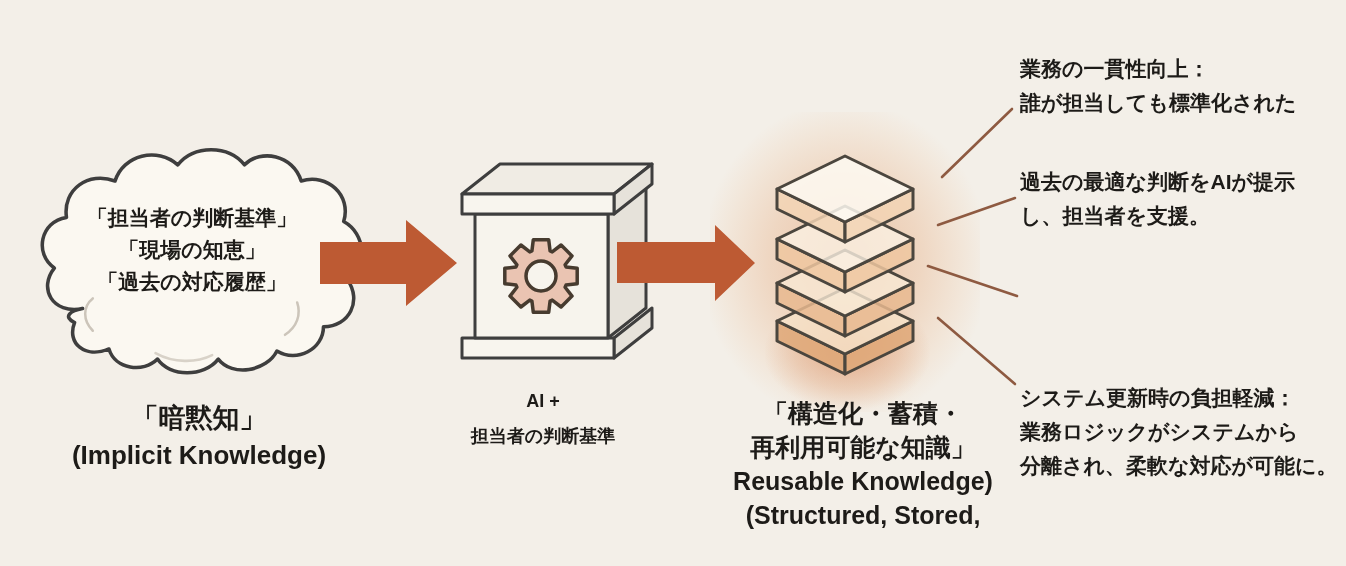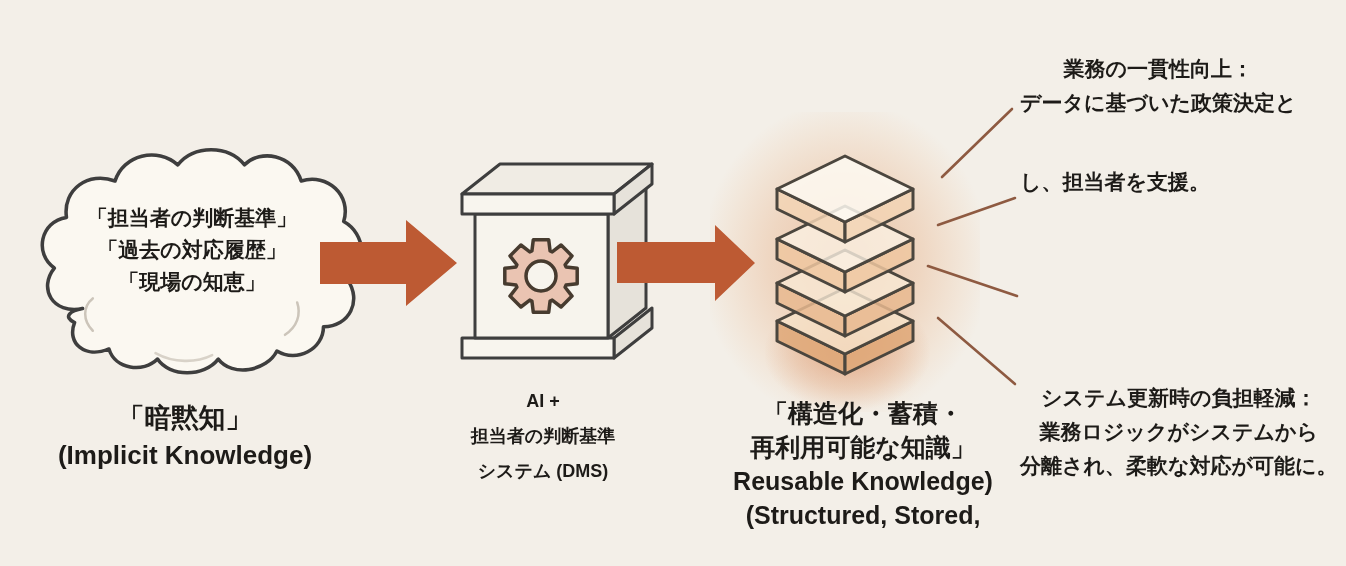--- a/index.html
+++ b/index.html
@@ -1,39 +1,39 @@
 <!DOCTYPE html>
 <html><head>
 <meta charset="utf-8">
 <style>
   html,body{margin:0;padding:0;}
   body{font-family:"Liberation Sans","DejaVu Sans",sans-serif;}
   .canvas{position:relative;width:1346px;height:566px;background:#f3efe8;overflow:hidden;}
   .abs{position:absolute;}
   .txt{color:#1d1b18;font-weight:700;}
   .center{text-align:center;}
-  .nowrap{white-space:nowrap;text-align:center;}
+  .nowrap{white-space:nowrap;}
 
   .cloud-svg{left:26px;top:136px;z-index:1;}
   .cloud-text{left:62px;top:202px;width:260px;font-size:21px;line-height:32px;z-index:2;}
 
   .arrow1{left:320px;top:219px;z-index:3;}
   .arrow2{left:617px;top:224px;z-index:3;}
 
   .box-svg{left:450px;top:158px;z-index:2;}
 
   .glow-a{left:710px;top:112px;width:270px;height:300px;z-index:0;
     background:radial-gradient(ellipse at center, rgba(223,133,74,0.42) 0%, rgba(228,152,96,0.28) 40%, rgba(236,176,126,0.14) 62%, rgba(243,239,232,0) 76%);}
   .glow-b{left:765px;top:295px;width:165px;height:115px;z-index:0;
     background:radial-gradient(ellipse at center, rgba(205,105,50,0.40) 0%, rgba(214,128,76,0.22) 45%, rgba(243,239,232,0) 72%);}
   .stack-svg{left:753px;top:138px;z-index:2;}
 
   .connectors{left:0;top:0;z-index:1;pointer-events:none;}
 
-  .label-implicit{left:30px;top:400px;width:310px;font-size:26px;line-height:37px;z-index:2;}
+  .label-implicit{left:44px;top:400px;width:310px;font-size:26px;line-height:37px;z-index:2;}
   .label-implicit .ja{font-size:27px;}
   .label-dms{left:415px;top:384px;width:256px;font-size:18px;line-height:35px;z-index:2;}
   .label-knowledge{left:719px;top:396px;width:288px;font-size:25px;line-height:34px;z-index:2;}
 
   .benefit{left:1020px;font-size:21px;line-height:34px;z-index:2;}
   .benefit-1{top:52px;}
   .benefit-2{top:165px;}
   .benefit-3{top:279px;}
   .benefit-4{top:381px;}
 </style>
@@ -47,22 +47,22 @@
              C 96,18 130,10 150,28 C 166,8 200,8 216,28 C 232,12 264,18 272,44
              C 298,36 322,58 314,84 C 336,96 338,128 318,142 C 332,162 320,188 294,188
              C 294,210 268,224 248,212 C 238,232 204,238 190,220 C 176,238 142,238 130,220
              C 116,234 88,230 82,210 C 58,220 40,204 48,184 C 36,178 44,172 56,170 Z" fill="#fbf8f1" stroke="#3e3e3e" stroke-width="3.5" stroke-linejoin="round"></path>
     <path d="M 66,192 C 56,182 56,168 66,160" fill="none" stroke="#ccc5ba" stroke-width="2.5" stroke-linecap="round"></path>
     <path d="M 256,196 C 268,188 272,176 268,164" fill="none" stroke="#ccc5ba" stroke-width="2.5" stroke-linecap="round"></path>
     <path d="M 128,214 C 146,224 168,224 184,216" fill="none" stroke="#d8d2c8" stroke-width="2.5" stroke-linecap="round"></path>
   </svg>
   <div class="abs cloud-text txt center">
     <div class="nowrap">「担当者の判断基準」</div>
+    <div class="nowrap">「現場の知恵」</div>
     <div class="nowrap">「過去の対応履歴」</div>
-    <div class="nowrap">「現場の知恵」</div>
   </div>
   <div class="abs label-implicit txt center">
     <div class="ja nowrap">「暗黙知」</div>
     <div class="nowrap">(Implicit Knowledge)</div>
   </div>
 
   <svg class="abs arrow1" width="138" height="88" viewBox="0 0 138 88">
     <polygon points="0,23 86,23 86,1 137,44 86,87 86,65 0,65" fill="#bd5a33"></polygon>
   </svg>
 
@@ -84,21 +84,20 @@
                L -25,9.1 L -36.2,7.7 L -36.2,-7.7 L -25,-9.1
                L -24.1,-11.2 L -31,-20.1 L -20.1,-31 L -11.2,-24.1
                L -9.1,-25 L -7.7,-36.2 L 7.7,-36.2 L 9.1,-25
                L 11.2,-24.1 L 20.1,-31 L 31,-20.1 L 24.1,-11.2 Z" fill="#eac4b2" stroke="#473b2f" stroke-width="3.5" stroke-linejoin="round"></path>
       <circle cx="0" cy="0" r="15" fill="#f7f4ed" stroke="#473b2f" stroke-width="3.5"></circle>
     </g>
   </svg>
   <div class="abs label-dms txt center">
     <div class="nowrap">AI +</div>
     <div class="nowrap">担当者の判断基準</div>
-    <div class="nowrap">システム (DMS)</div>
   </div>
 
   <svg class="abs arrow2" width="139" height="78" viewBox="0 0 139 78">
     <polygon points="0,18 98,18 98,1 138,39 98,77 98,59 0,59" fill="#bd5a33"></polygon>
   </svg>
 
   <div class="abs glow-a"></div>
   <div class="abs glow-b"></div>
   <svg class="abs stack-svg" width="186" height="250" viewBox="0 0 186 250">
     <g stroke="#4b463e" stroke-width="3" stroke-linejoin="round">
@@ -129,23 +128,24 @@
 
   <svg class="abs connectors" width="1346" height="566" viewBox="0 0 1346 566">
     <line x1="942" y1="177" x2="1012" y2="109" stroke="#8e5a41" stroke-width="2.6" stroke-linecap="round"></line>
     <line x1="938" y1="225" x2="1015" y2="198" stroke="#8e5a41" stroke-width="2.6" stroke-linecap="round"></line>
     <line x1="928" y1="266" x2="1017" y2="296" stroke="#8e5a41" stroke-width="2.6" stroke-linecap="round"></line>
     <line x1="938" y1="318" x2="1015" y2="384" stroke="#8e5a41" stroke-width="2.6" stroke-linecap="round"></line>
   </svg>
 
   <div class="abs benefit benefit-1 txt">
     <div class="nowrap">業務の一貫性向上：</div>
-    <div class="nowrap">データに基づいた政策決定と</div>
+    <div class="nowrap">誰が担当しても標準化された</div>
   </div>
   <div class="abs benefit benefit-2 txt">
+    <div class="nowrap">過去の最適な判断をAIが提示</div>
     <div class="nowrap">し、担当者を支援。</div>
   </div>
   <div class="abs benefit benefit-4 txt">
     <div class="nowrap">システム更新時の負担軽減：</div>
     <div class="nowrap">業務ロジックがシステムから</div>
     <div class="nowrap">分離され、柔軟な対応が可能に。</div>
   </div>
 
 </div>
 

